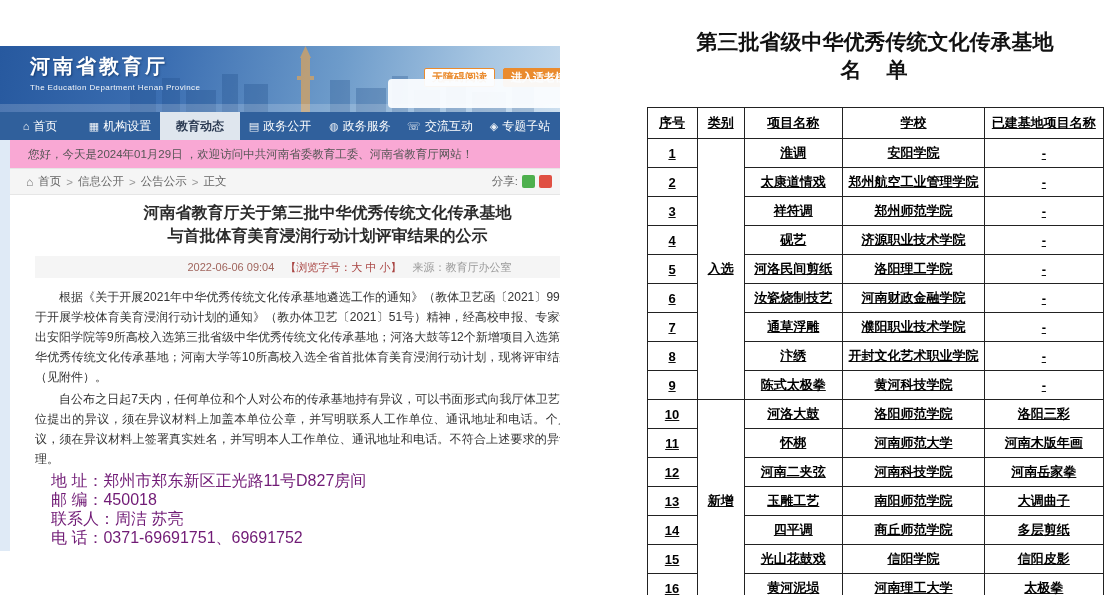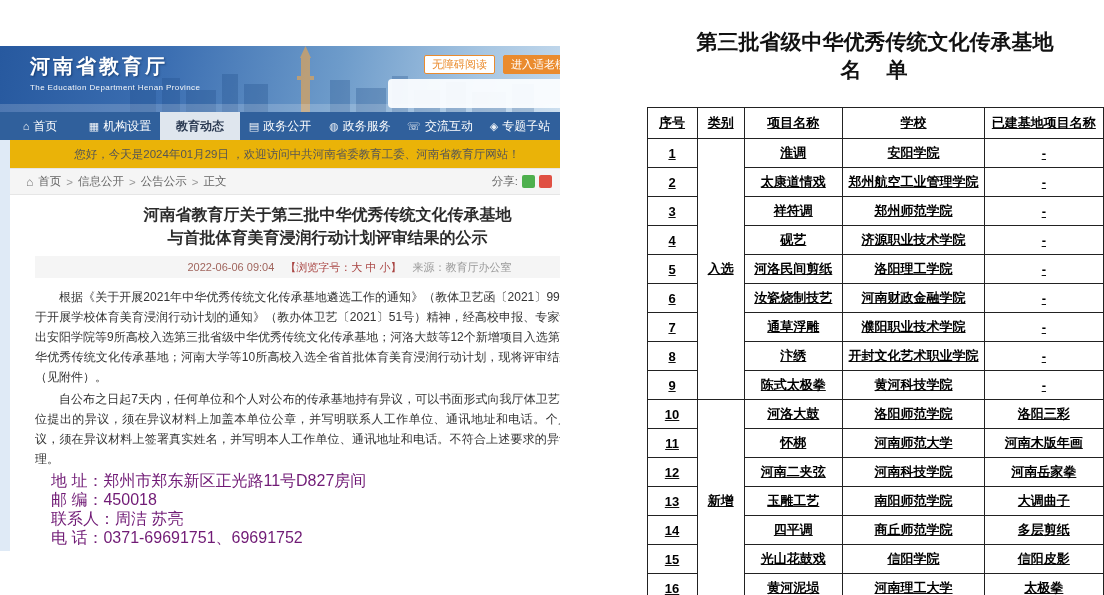--- a/index.html
+++ b/index.html
@@ -8,48 +8,48 @@
 
   
   .site{position:absolute;left:0;top:46px;width:560px;height:505px;overflow:hidden;background:#dfeaf6;}
 
   .banner{position:absolute;left:0;top:0;width:560px;height:66px;
           background:linear-gradient(100deg,#27599f 0%,#3c6fb2 30%,#6d9bca 60%,#a7c6e2 85%,#c2d8ec 100%);}
   .cityscape{position:absolute;left:0;bottom:0;width:560px;height:66px;pointer-events:none;}
   .logo{position:absolute;left:30px;top:7px;color:#fff;}
   .logo-cn{font-size:20px;font-weight:bold;letter-spacing:3px;text-shadow:1px 1px 2px rgba(0,30,70,.5);}
   .logo-en{font-size:8px;letter-spacing:.4px;margin-top:3px;opacity:.95;}
-  .banner-btns{position:absolute;left:424px;top:9px;display:flex;gap:8px;white-space:nowrap;}
+  .banner-btns{position:absolute;left:424px;top:22px;display:flex;gap:8px;white-space:nowrap;font-weight:bold;}
   .btn{font-size:11px;line-height:17px;height:17px;padding:0 7px;border-radius:2px;display:inline-block;}
   .btn-white{background:#fff;color:#ea8b2e;border:1px solid #ea8b2e;}
   .btn-orange{background:#ea8b2e;color:#fff;border:1px solid #ea8b2e;}
   .search-box{position:absolute;left:388px;top:33px;width:210px;height:29px;background:#fbfdff;border-radius:4px;opacity:.95;}
 
   .nav{position:absolute;left:0;top:66px;width:560px;height:28px;background:#30609c;display:flex;}
   .nav-item{width:80px;height:28px;display:flex;align-items:center;justify-content:center;gap:4px;
             color:#fff;font-size:12px;cursor:pointer;}
   .nav-item .nav-ico{font-size:11px;opacity:.9;}
   .nav-item.active{background:#dfe6ee;color:#2b3a52;font-weight:bold;}
 
-  .greeting{position:absolute;left:10px;top:94px;width:556px;height:28px;background:#eab308;
-            font-size:11.5px;color:#555;line-height:28px;padding-left:18px;box-sizing:border-box;white-space:nowrap;text-align:center;}
+  .greeting{position:absolute;left:10px;top:94px;width:556px;height:28px;background:#f9a8d4;
+            font-size:11.5px;color:#555;line-height:28px;padding-left:18px;box-sizing:border-box;white-space:nowrap;}
   .crumbbar{position:absolute;left:10px;top:122px;width:556px;height:27px;background:#f5f5f5;
             border-top:1px solid #e6e6e6;border-bottom:1px solid #e6e6e6;box-sizing:border-box;
             display:flex;align-items:center;font-size:11.5px;color:#666;padding:0 14px 0 16px;white-space:nowrap;}
   .crumbbar .home-ico{margin-right:5px;color:#777;font-size:12px;}
   .crumb-link{color:#666;cursor:pointer;}
   .crumb-sep{margin:0 5px;color:#999;}
   .crumb-share{margin-left:auto;display:flex;align-items:center;gap:4px;color:#666;}
   .share-sq{width:13px;height:13px;border-radius:2px;display:inline-block;}
   .share-wechat{background:#4eb04e;}
   .share-weibo{background:#e05043;}
 
   .article{position:absolute;left:10px;top:149px;width:585px;background:#fff;height:356px;
            padding:8px 12px 0 25px;box-sizing:content-box;}
-  .art-title{text-align:center;font-size:16px;font-weight:bold;color:#2b2b2b;line-height:23px;}
+  .art-title{text-align:center;font-size:16px;font-weight:bold;color:#2b2b2b;line-height:23px;font-family:Liberation Mono, monospace;}
   .meta{background:#f5f5f5;height:22px;line-height:22px;text-align:center;font-size:11px;color:#999;
         margin:7px 0 9px 0;white-space:nowrap;}
   .meta .m-date{color:#a0655d;margin-right:8px;margin-left:44px;}
   .meta .m-zoom{color:#a94442;margin-right:8px;}
   .meta .m-src{color:#999;margin-top:43px;}
   .para{font-size:12px;color:#333;line-height:20px;text-indent:2em;text-align:justify;margin:0 0 2px 0;}
   .contact-line{font-size:16px;color:#701a75;line-height:19px;padding-left:1em;}
 
   
   .doc{position:absolute;left:646px;top:28px;width:458px;color:#111;}

